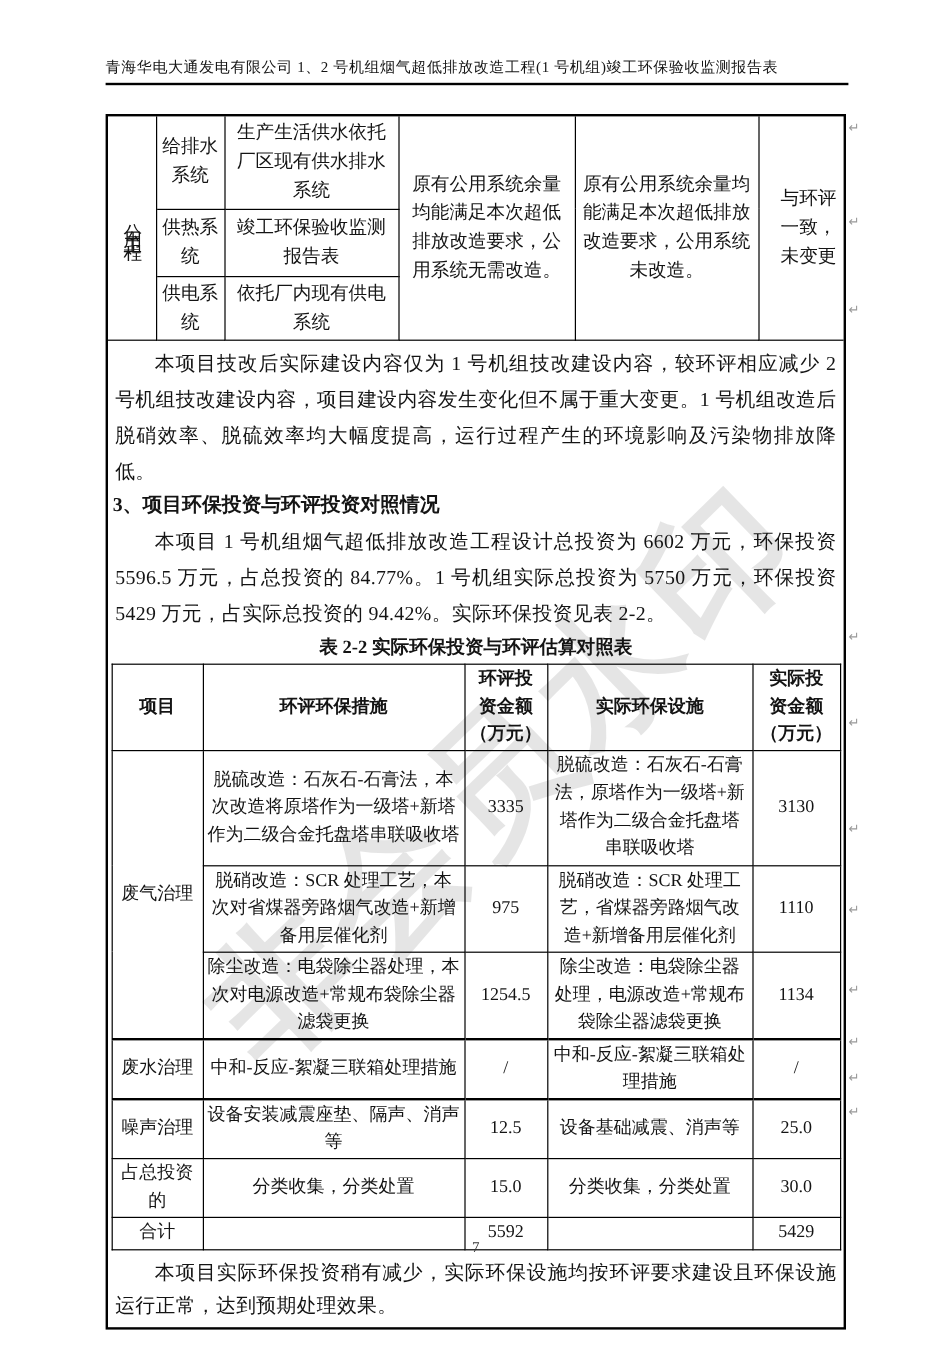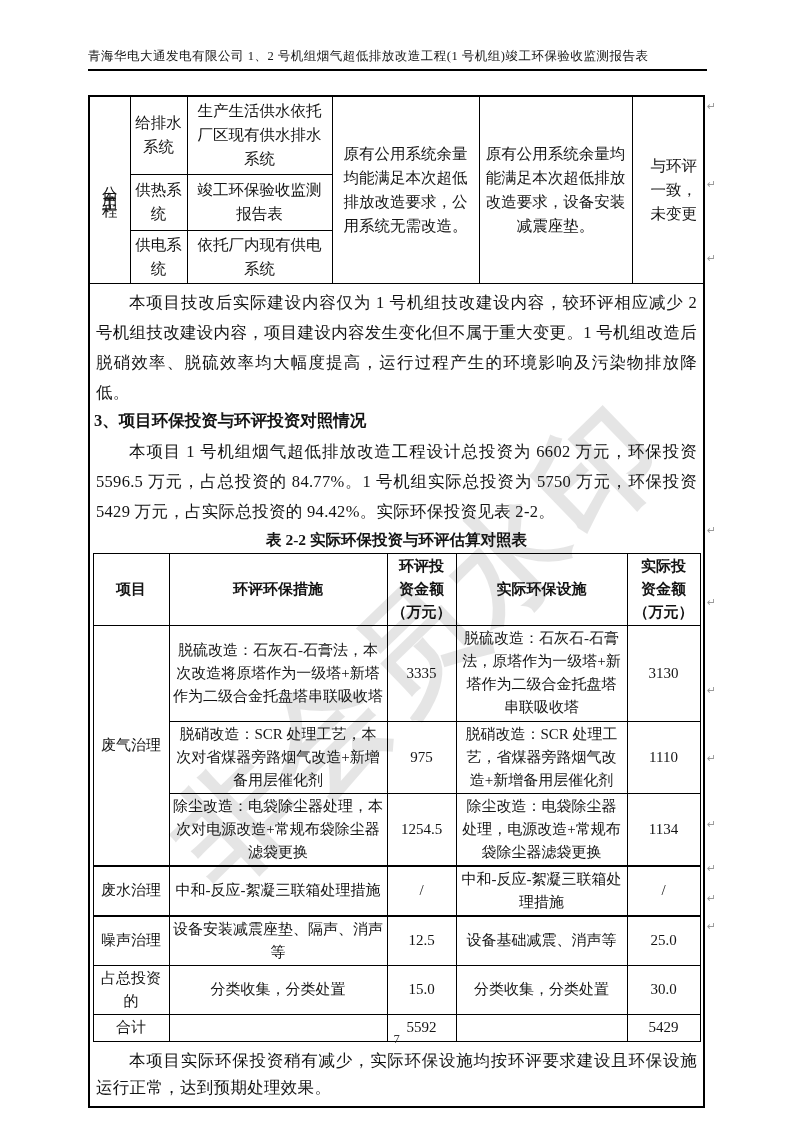--- a/index.html
+++ b/index.html
@@ -86,21 +86,21 @@
           <col style="width:147px">
           <col style="width:153px">
           <col style="width:71px">
         </colgroup>
       <tbody>
           <tr style="height:77px">
         <td rowspan="3" class="no-left"><span class="vert">公用工程</span></td>
         <td>给排水系统</td>
         <td>生产生活供水依托厂区现有供水排水系统</td>
         <td rowspan="3">原有公用系统余量均能满足本次超低排放改造要求，公用系统无需改造。</td>
-        <td rowspan="3">原有公用系统余量均能满足本次超低排放改造要求，设备安装减震座垫。</td>
+        <td rowspan="3">原有公用系统余量均能满足本次超低排放改造要求，公用系统未改造。</td>
         <td rowspan="3" class="no-right">与环评一致，未变更</td>
       </tr>
       <tr style="height:56px">
         <td>供热系统</td>
         <td>竣工环保验收监测报告表</td>
       </tr>
       <tr style="height:52px">
         <td>供电系统</td>
         <td>依托厂内现有供电系统</td>
       </tr>

